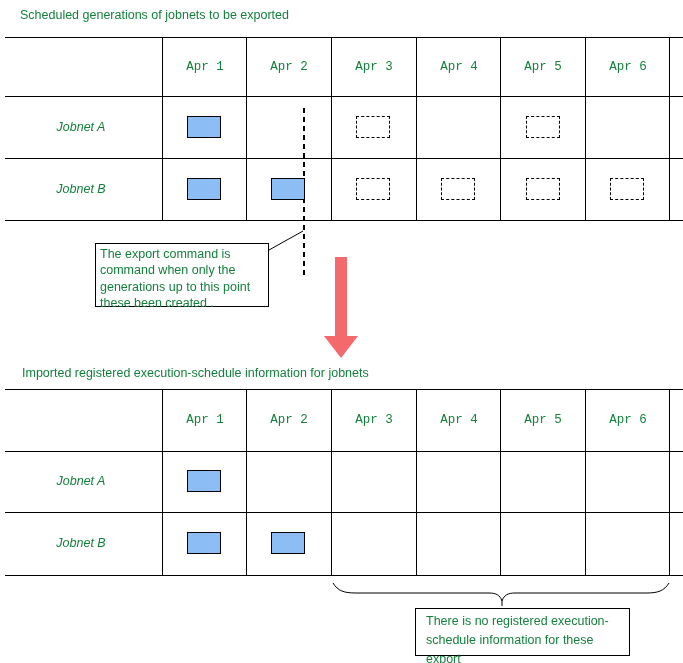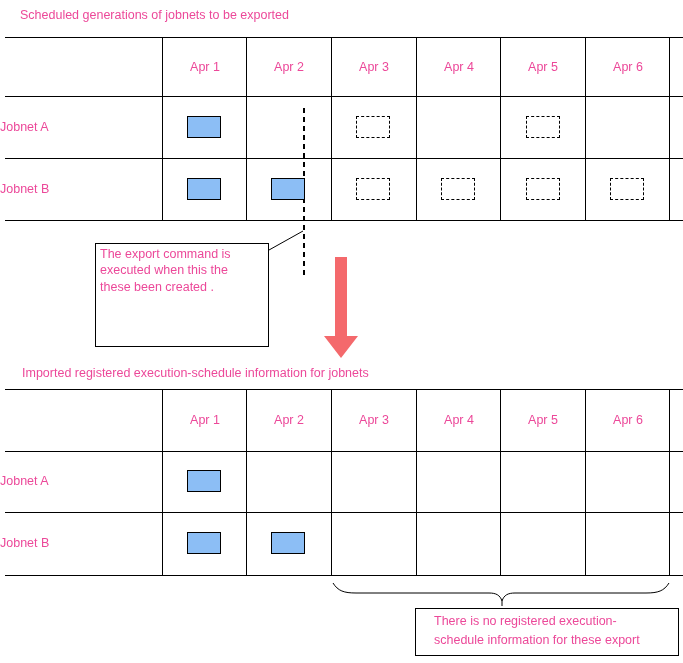--- a/index.html
+++ b/index.html
@@ -1,31 +1,31 @@
 <!DOCTYPE html>
 <html><head>
 <meta charset="utf-8">
 <style>
   html,body{margin:0;padding:0;background:#fff;}
   #canvas{
     position:relative;width:683px;height:663px;background:#ffffff;
-    font-family:"Liberation Sans",sans-serif;font-size:12.5px;color:#ec4899;
+    font-family:"Liberation Sans",sans-serif;font-size:12.5px;color:#15803d;
     overflow:hidden;
   }
   .title{position:absolute;white-space:nowrap;}
   #title1{left:20px;top:8px;}
   #title2{left:22px;top:366px;text-align:center;}
-  .col-label{position:absolute;width:84px;height:16px;line-height:16px;text-align:center;white-space:nowrap;}
-  .row-label{position:absolute;left:0;width:162px;height:16px;line-height:16px;white-space:nowrap;}
+  .col-label{position:absolute;width:84px;height:16px;line-height:16px;text-align:center;white-space:nowrap;font-family:Liberation Mono, monospace;}
+  .row-label{position:absolute;left:0;width:162px;height:16px;line-height:16px;text-align:center;white-space:nowrap;font-style:italic;}
   .gen{position:absolute;width:34px;height:22px;box-sizing:border-box;}
   .gen-created{background:#8CBEF5;border:1px solid #000;}
   .gen-planned{background:#ffffff;border:1px dashed #000;}
   .callout{position:absolute;border:1px solid #000;background:#fff;box-sizing:border-box;}
-  #callout1{left:95px;top:243px;width:174px;height:104px;padding:2px 4px;line-height:16.3px;}
-  #note1{left:415px;top:608px;width:264px;height:48px;padding:3px 18px;line-height:19px;}
+  #callout1{left:95px;top:243px;width:174px;height:64px;padding:2px 4px;line-height:16.3px;}
+  #note1{left:415px;top:608px;width:215px;height:48px;padding:3px 10px;line-height:19px;}
   #overlay{position:absolute;left:0;top:0;pointer-events:none;}
 </style>
 </head>
 <body>
 
 <div id="canvas">
 
   <svg id="overlay" width="683" height="663" viewBox="0 0 683 663">
     <g stroke="#000" stroke-width="1" shape-rendering="crispEdges">
       <line x1="5" y1="37.5" x2="683" y2="37.5"></line>
@@ -77,21 +77,22 @@
   <div class="gen gen-planned" style="left:526px;top:116px;"></div>
   <div class="gen gen-created" style="left:187px;top:178px;"></div>
   <div class="gen gen-created" style="left:271px;top:178px;"></div>
   <div class="gen gen-planned" style="left:356px;top:178px;"></div>
   <div class="gen gen-planned" style="left:441px;top:178px;"></div>
   <div class="gen gen-planned" style="left:526px;top:178px;"></div>
   <div class="gen gen-planned" style="left:610px;top:178px;"></div>
 
   <div class="callout" id="callout1">
     <div>The export command is</div>
-    <div>executed when this the</div>
+    <div>command when only the</div>
+    <div>generations up to this point</div>
     <div>these been created .</div>
   </div>
 
   <div class="col-label" style="left:163px;top:412px;">Apr 1</div>
   <div class="col-label" style="left:247px;top:412px;">Apr 2</div>
   <div class="col-label" style="left:332px;top:412px;">Apr 3</div>
   <div class="col-label" style="left:417px;top:412px;">Apr 4</div>
   <div class="col-label" style="left:501px;top:412px;">Apr 5</div>
   <div class="col-label" style="left:586px;top:412px;">Apr 6</div>
 

